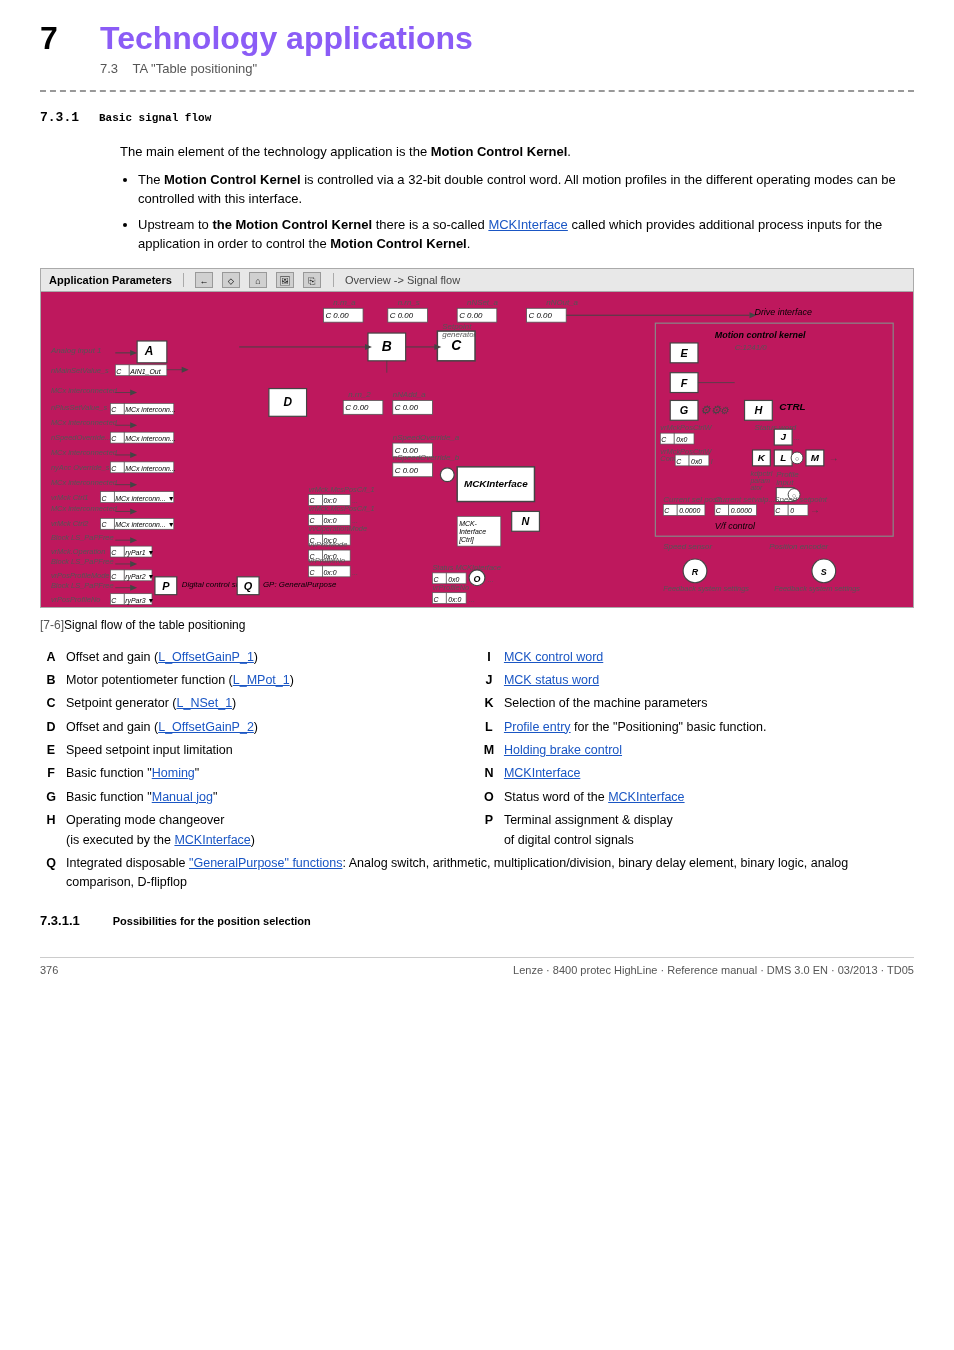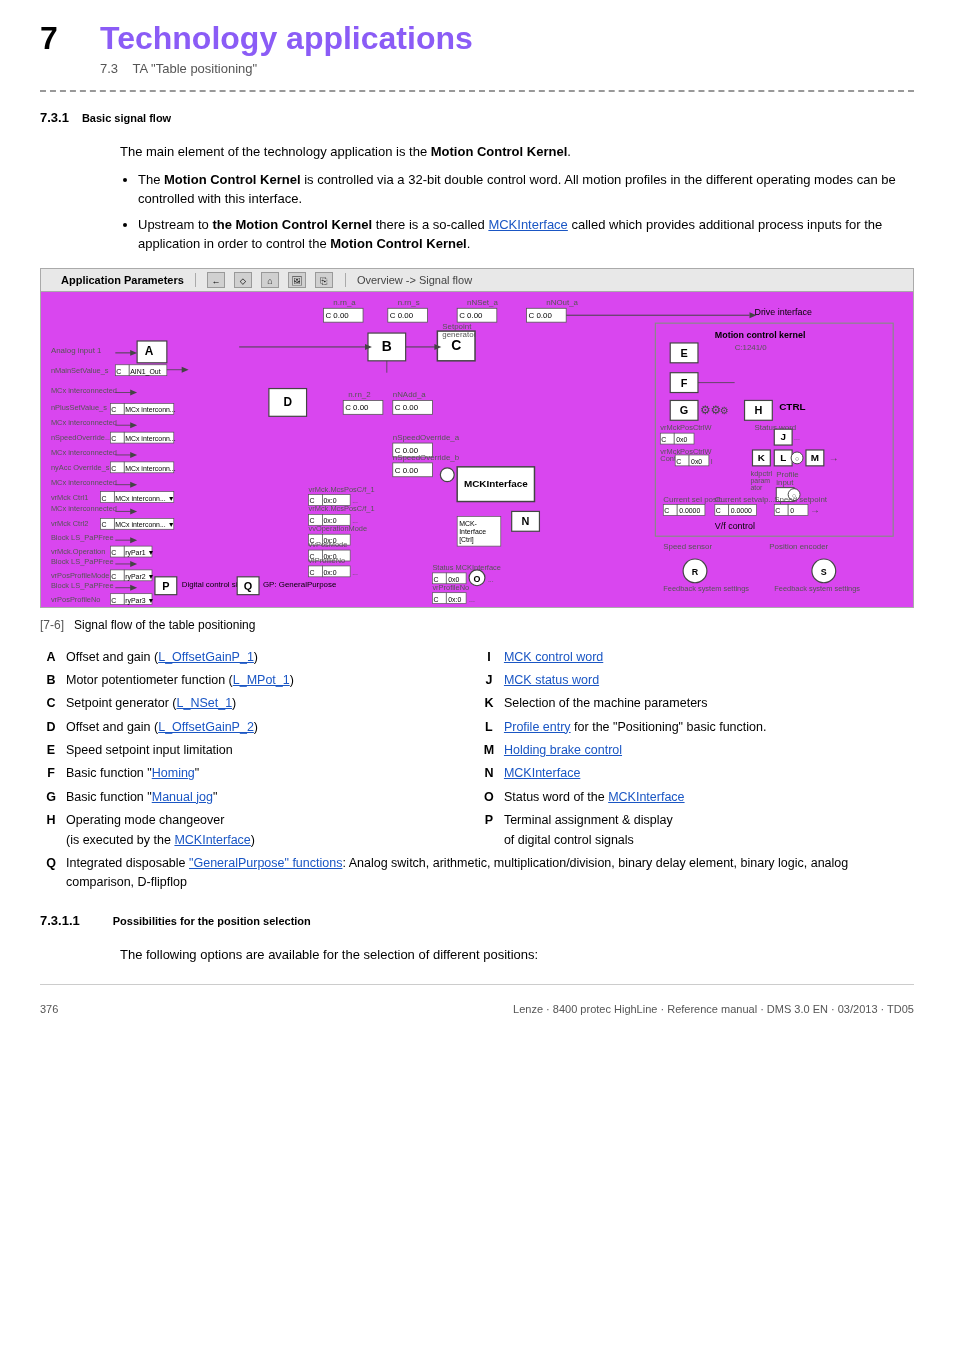--- a/index.html
+++ b/index.html
@@ -71,32 +71,32 @@
     
     .diagram-container {
       margin: 10px 0 10px 0;
       border: 1px solid #aaa;
       background: #f5f5f5;
       position: relative;
     }
     .diagram-toolbar {
       background: #e8e8e8;
       border-bottom: 1px solid #aaa;
-      padding: 3px 20px;
+      padding: 3px 8px;
       font-size: 11px;
       display: flex;
       align-items: center;
       gap: 8px;
     }
 
     .figure-caption {
       font-size: 12px;
       margin: 2px 0 14px 0;
       display: flex;
-      gap: 10px;
+      gap: 0;
     }
     .figure-caption .fig-num {
       color: #555;
     }
 
     
     .legend-table {
       width: 100%;
       margin: 10px 0 16px 0;
       font-size: 12.5px;
@@ -123,21 +123,21 @@
       font-weight: bold;
       width: 22px;
       text-align: center;
       padding-right: 6px;
     }
 
     
     .page-footer {
       border-top: 1px solid #ccc;
       margin-top: 20px;
-      padding-top: 18px;
+      padding-top: 6px;
       display: flex;
       justify-content: space-between;
       font-size: 11px;
       color: #555;
     }
 
     
     .tb-btn {
       display: inline-block;
       width: 18px;
@@ -157,39 +157,40 @@
       background: #aaa;
       margin: 0 3px;
       vertical-align: middle;
     }
 
     
     .diagram-area {
       position: relative;
       width: 100%;
       height: 315px;
-      background: #d946ef;
+      background: #be185d;
       font-size: 9px;
+      font-style: italic;
     }
   </style>
 </head>
 <body>
 
 <div class="page-header">
   <span class="chapter-number">7</span>
   <span class="chapter-title">Technology applications</span>
 </div>
 <div class="section-ref">
   <span>7.3</span>&nbsp;&nbsp;&nbsp;&nbsp;<span>TA "Table positioning"</span>
 </div>
 
 <hr class="divider">
 
 <div style="margin-bottom:14px;">
-  <div style="display:flex; gap:3px; align-items:baseline; margin-bottom:8px;">
+  <div style="display:flex; gap:10px; align-items:baseline; margin-bottom:8px;font-family:Liberation Mono, monospace;">
     <span class="section-title-num">7.3.1</span>
     <span class="section-title">Basic signal flow</span>
   </div>
 
   <div class="content-block">
     <p>
       <span>The main element of the technology application is the </span><span class="bold">Motion Control Kernel</span><span>.</span>
     </p>
     <ul>
       <li>
@@ -607,21 +608,18 @@
       </tr>
     </tbody>
   </table>
 </div>
 
 <div style="margin-bottom:12px;">
   <div style="display:flex; gap:23px; align-items:baseline; margin-bottom:8px;">
     <span class="section-title-num">7.3.1.1</span>
     <span class="section-title">Possibilities for the position selection</span>
   </div>
-  <div class="content-block">
-    <p>The following options are available for the selection of different positions:</p>
-  </div>
 </div>
 
 <div class="page-footer">
   <span>376</span>
   <span>Lenze · 8400 protec HighLine · Reference manual · DMS 3.0 EN · 03/2013 · TD05</span>
 </div>
 
 </body></html>

